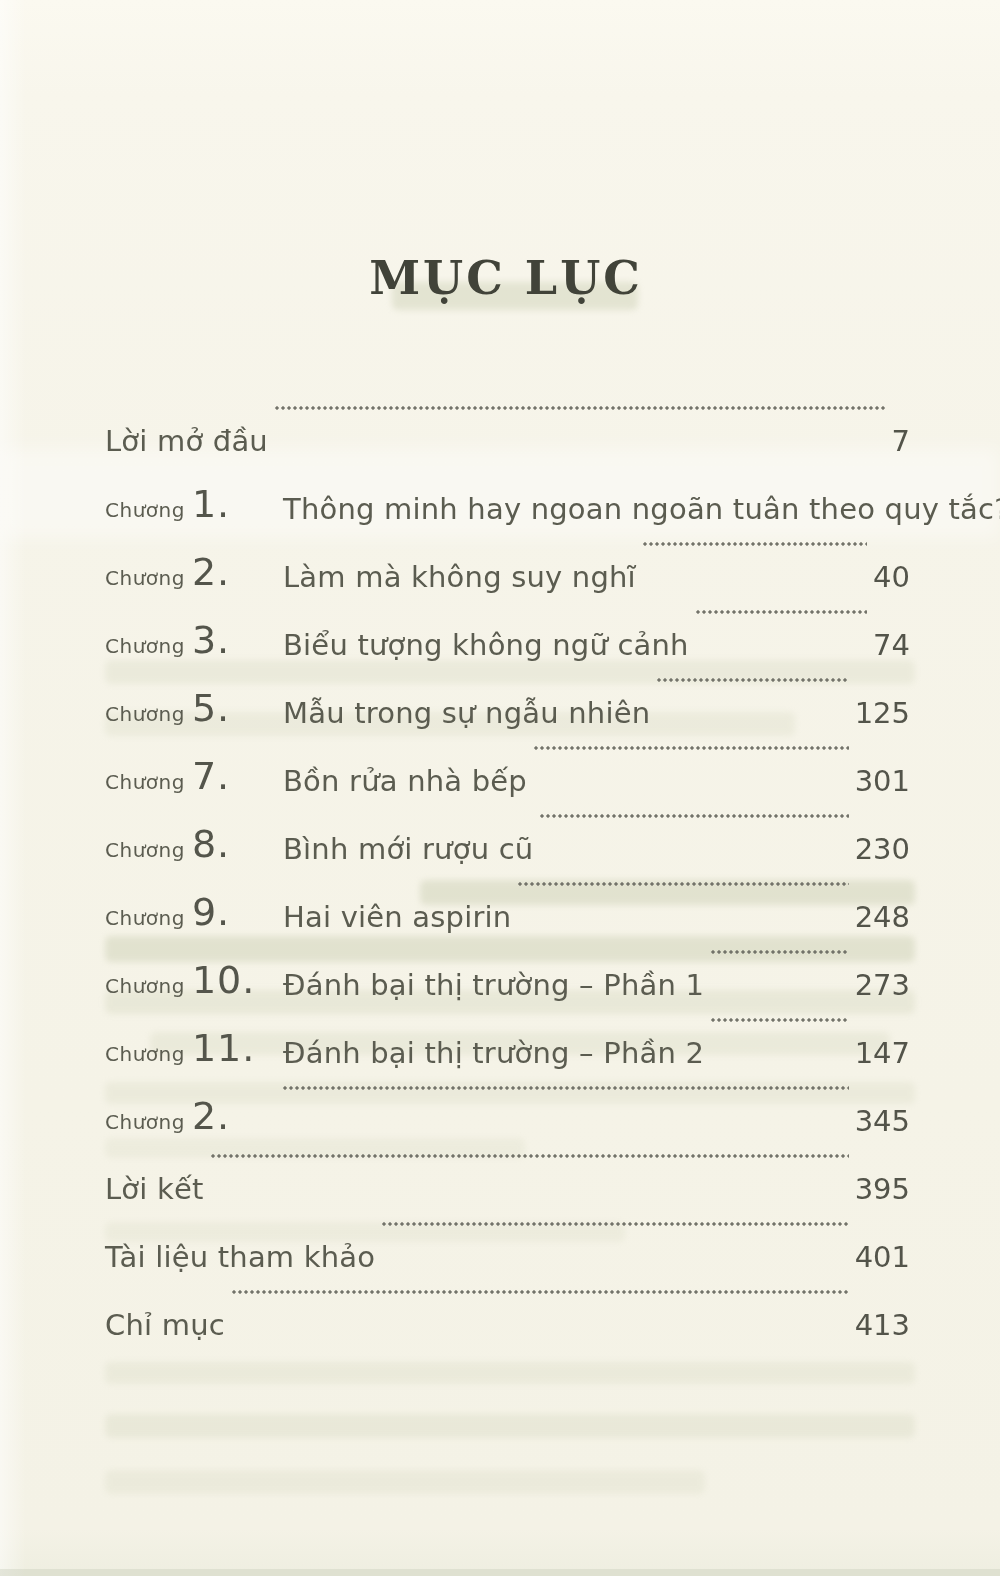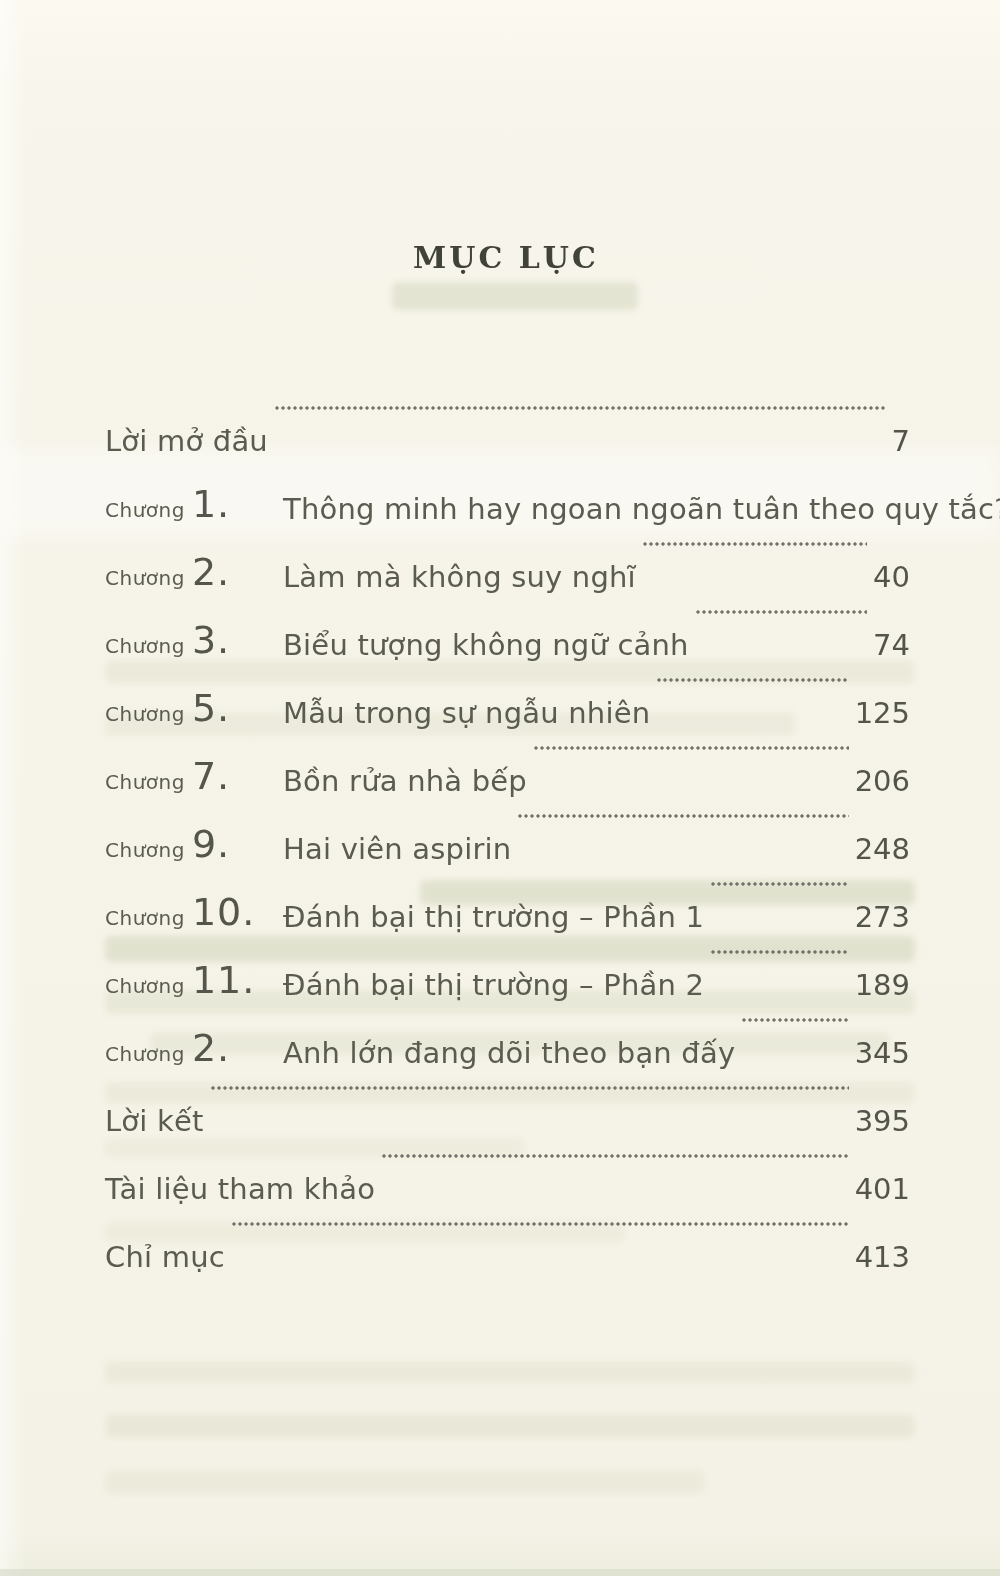--- a/index.html
+++ b/index.html
@@ -19,21 +19,21 @@
               pointer-events:none;}
   .bottom-edge{position:absolute;left:0;right:0;bottom:0;height:7px;
                background:rgba(205,208,190,0.45);pointer-events:none;}
 
   
   .ghost{position:absolute;background:#c7cbae;border-radius:6px;
          filter:blur(3px);pointer-events:none;}
 
   .book-title{position:absolute;top:220px;left:12px;right:0;text-align:center;
               font-family:"DejaVu Serif","Liberation Serif",serif;
-              font-size:30px;font-weight:600;letter-spacing:3px;color:#414339;}
+              font-size:46px;font-weight:600;letter-spacing:3px;color:#414339;}
 
   .toc{position:absolute;top:390px;left:105px;right:90px;}
 
   .row{height:68px;display:flex;align-items:flex-end;
        padding-top:14px;box-sizing:border-box;white-space:nowrap;}
   
   .row::before{content:"\200B";font-size:38px;line-height:1;}
 
   .label{flex:0 0 178px;}
   .chuong{font-size:20px;color:#5b5c50;letter-spacing:0.5px;}
@@ -98,43 +98,48 @@
       <div class="row">
     <span class="label"><span class="chuong">Chương</span><span class="num">5.</span></span>
     <span class="etitle">Mẫu trong sự ngẫu nhiên</span>
     <span class="leader"></span>
     <span class="pnum">125</span>
   </div>
       <div class="row">
     <span class="label"><span class="chuong">Chương</span><span class="num">7.</span></span>
     <span class="etitle">Bồn rửa nhà bếp</span>
     <span class="leader"></span>
-    <span class="pnum">206</span>
+    <span class="pnum">301</span>
+  </div>
+      <div class="row">
+    <span class="label"><span class="chuong">Chương</span><span class="num">8.</span></span>
+    <span class="etitle">Bình mới rượu cũ</span>
+    <span class="leader"></span>
+    <span class="pnum">230</span>
   </div>
       <div class="row">
     <span class="label"><span class="chuong">Chương</span><span class="num">9.</span></span>
     <span class="etitle">Hai viên aspirin</span>
     <span class="leader"></span>
     <span class="pnum">248</span>
   </div>
       <div class="row">
     <span class="label"><span class="chuong">Chương</span><span class="num">10.</span></span>
     <span class="etitle">Đánh bại thị trường – Phần 1</span>
     <span class="leader"></span>
     <span class="pnum">273</span>
   </div>
       <div class="row">
     <span class="label"><span class="chuong">Chương</span><span class="num">11.</span></span>
     <span class="etitle">Đánh bại thị trường – Phần 2</span>
     <span class="leader"></span>
-    <span class="pnum">189</span>
+    <span class="pnum">147</span>
   </div>
       <div class="row">
     <span class="label"><span class="chuong">Chương</span><span class="num">2.</span></span>
-    <span class="etitle">Anh lớn đang dõi theo bạn đấy</span>
     <span class="leader"></span>
     <span class="pnum">345</span>
   </div>
       <div class="row">
 
     <span class="etitle">Lời kết</span>
     <span class="leader"></span>
     <span class="pnum">395</span>
   </div>
       <div class="row">

